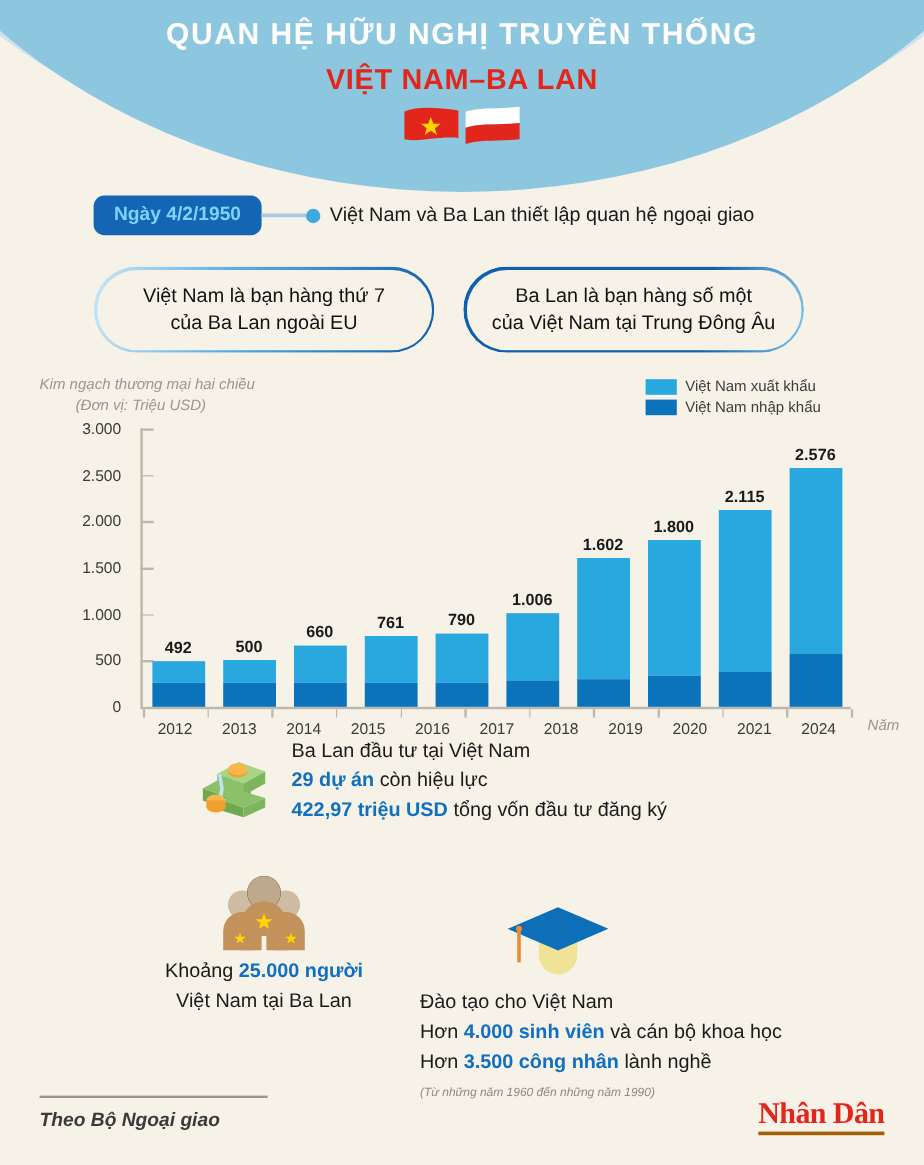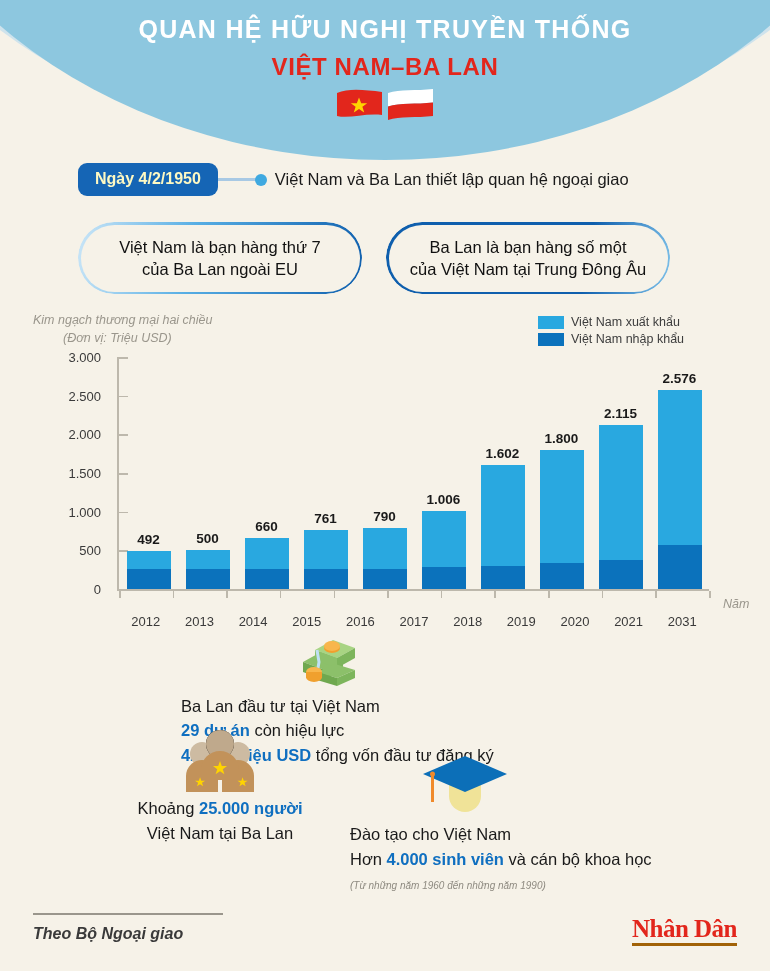--- a/index.html
+++ b/index.html
@@ -33,21 +33,21 @@
   .title-sub{
     color:#E2261C;font-size:24px;font-weight:bold;letter-spacing:0.6px;
     margin:0;line-height:1.1;
   }
   .flags{margin-top:8px;display:flex;justify-content:center;gap:1px;}
   
   .date-row{
     position:absolute;left:78px;top:163px;display:flex;align-items:center;
   }
   .date-badge{
-    background:#1565B5;color:#fef9c3;font-size:16px;font-weight:bold;
+    background:#1565B5;color:#7dd3fc;font-size:16px;font-weight:bold;
     padding:7px 17px 8px 17px;border-radius:9px;white-space:nowrap;
   }
   .date-line{width:38px;height:3px;background:#A8C9E4;}
   .date-dot{width:12px;height:12px;border-radius:50%;background:#3FA9E0;margin-left:-1px;}
   .date-text{font-size:16.5px;color:#1A1A1A;margin-left:8px;white-space:nowrap;}
   
   .pill-row{position:absolute;left:78px;top:222px;display:flex;gap:24px;}
   .pill{
     width:284px;height:72px;border-radius:40px;
     display:flex;align-items:center;justify-content:center;text-align:center;
@@ -88,26 +88,26 @@
   .bars{position:absolute;left:86px;top:0;width:590px;height:232px;display:flex;align-items:flex-end;}
   .bar-col{flex:1;display:flex;flex-direction:column;align-items:center;justify-content:flex-end;height:100%;position:relative;margin-top:40px;}
   .bar-value{
     position:absolute;font-size:13.5px;font-weight:bold;color:#1A1A1A;white-space:nowrap;
   }
   .bar-stack{width:44px;display:flex;flex-direction:column;justify-content:flex-end;}
   .seg-export{background:#29A8E0;}
   .seg-import{background:#0B72BC;}
   .xticks{position:absolute;left:86px;top:234px;width:590px;display:flex;}
   .xtickmark{position:absolute;top:0;width:1.5px;height:7px;background:#BDB8AC;}
-  .xlabel-cell{flex:1;text-align:center;font-size:13px;color:#3A3A3A;padding-top:23px;}
+  .xlabel-cell{flex:1;text-align:center;font-size:13px;color:#3A3A3A;padding-top:9px;}
   .x-axis-name{
     position:absolute;left:690px;top:240px;font-size:12.5px;font-style:italic;color:#9A968C;
   }
   
-  .invest{position:absolute;left:163px;top:632px;display:flex;align-items:center;flex-direction:column;}
+  .invest{position:absolute;left:163px;top:612px;display:flex;align-items:flex-end;}
   .invest-text{margin-left:18px;font-size:16.5px;color:#1A1A1A;line-height:1.48;margin-top:2px;}
   .hl{color:#0F6FC0;font-weight:bold;}
   
   .bot-left{position:absolute;left:70px;top:728px;width:300px;text-align:center;}
   .bot-right{position:absolute;left:350px;top:752px;width:400px;}
   .bot-text{font-size:16.5px;color:#1A1A1A;line-height:1.5;}
   .note{font-size:10px;font-style:italic;color:#8E8A80;margin-top:6px;}
   
   .footer-rule{position:absolute;left:33px;top:913px;width:190px;height:1.5px;background:#9A968C;}
   .footer-src{position:absolute;left:33px;top:925px;font-size:16px;font-style:italic;font-weight:bold;color:#3A3A3A;}
@@ -274,21 +274,21 @@
         <div class="xlabel-cell">2012</div>
         <div class="xlabel-cell">2013</div>
         <div class="xlabel-cell">2014</div>
         <div class="xlabel-cell">2015</div>
         <div class="xlabel-cell">2016</div>
         <div class="xlabel-cell">2017</div>
         <div class="xlabel-cell">2018</div>
         <div class="xlabel-cell">2019</div>
         <div class="xlabel-cell">2020</div>
         <div class="xlabel-cell">2021</div>
-        <div class="xlabel-cell">2031</div>
+        <div class="xlabel-cell">2024</div>
         <div class="xtickmark" style="left: 0px;"></div>
         <div class="xtickmark" style="left: 53.6364px;"></div>
         <div class="xtickmark" style="left: 107.273px;"></div>
         <div class="xtickmark" style="left: 160.909px;"></div>
         <div class="xtickmark" style="left: 214.545px;"></div>
         <div class="xtickmark" style="left: 268.182px;"></div>
         <div class="xtickmark" style="left: 321.818px;"></div>
         <div class="xtickmark" style="left: 375.455px;"></div>
         <div class="xtickmark" style="left: 429.091px;"></div>
         <div class="xtickmark" style="left: 482.727px;"></div>
@@ -358,19 +358,22 @@
       <polygon points="46,4 88,22 46,40 4,22" fill="#0C6FB8"></polygon>
       <rect x="12" y="22" width="3" height="28" fill="#F08A2B"></rect>
       <circle cx="13.5" cy="22" r="2.5" fill="#F08A2B"></circle>
     </svg>
   </div>
   <div class="bot-text">
     <div>Đào tạo cho Việt Nam</div>
     <div>
       <span>Hơn </span><span class="hl">4.000 sinh viên</span><span> và cán bộ khoa học</span>
     </div>
+    <div>
+      <span>Hơn </span><span class="hl">3.500 công nhân</span><span> lành nghề</span>
+    </div>
     <div class="note">(Từ những năm 1960 đến những năm 1990)</div>
   </div>
 </div>
 
 <div class="footer-rule"></div>
 <div class="footer-src">Theo Bộ Ngoại giao</div>
 <div class="logo">Nhân Dân</div>
 
 </body></html>

